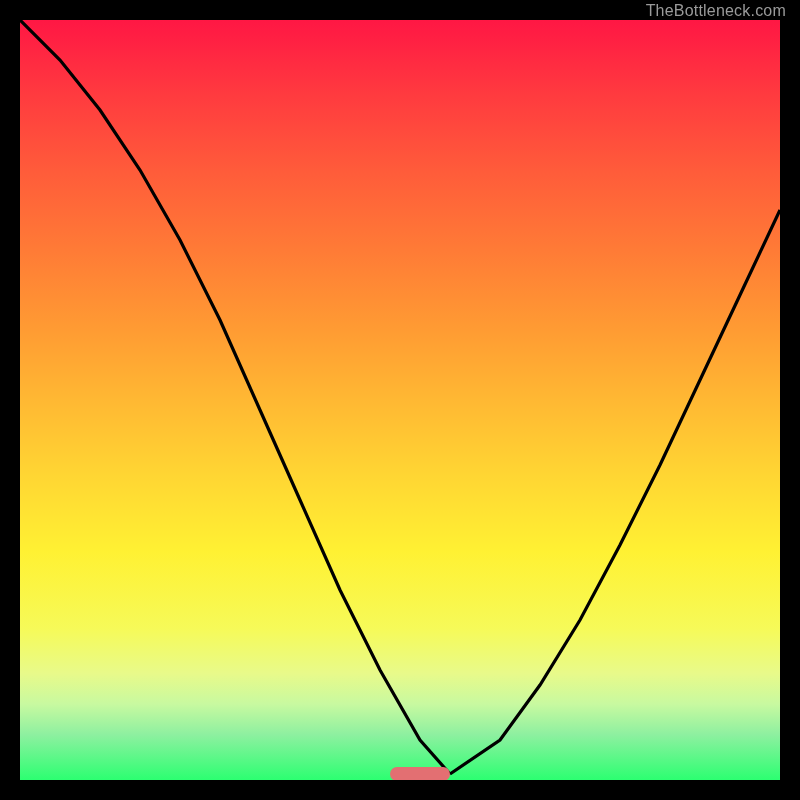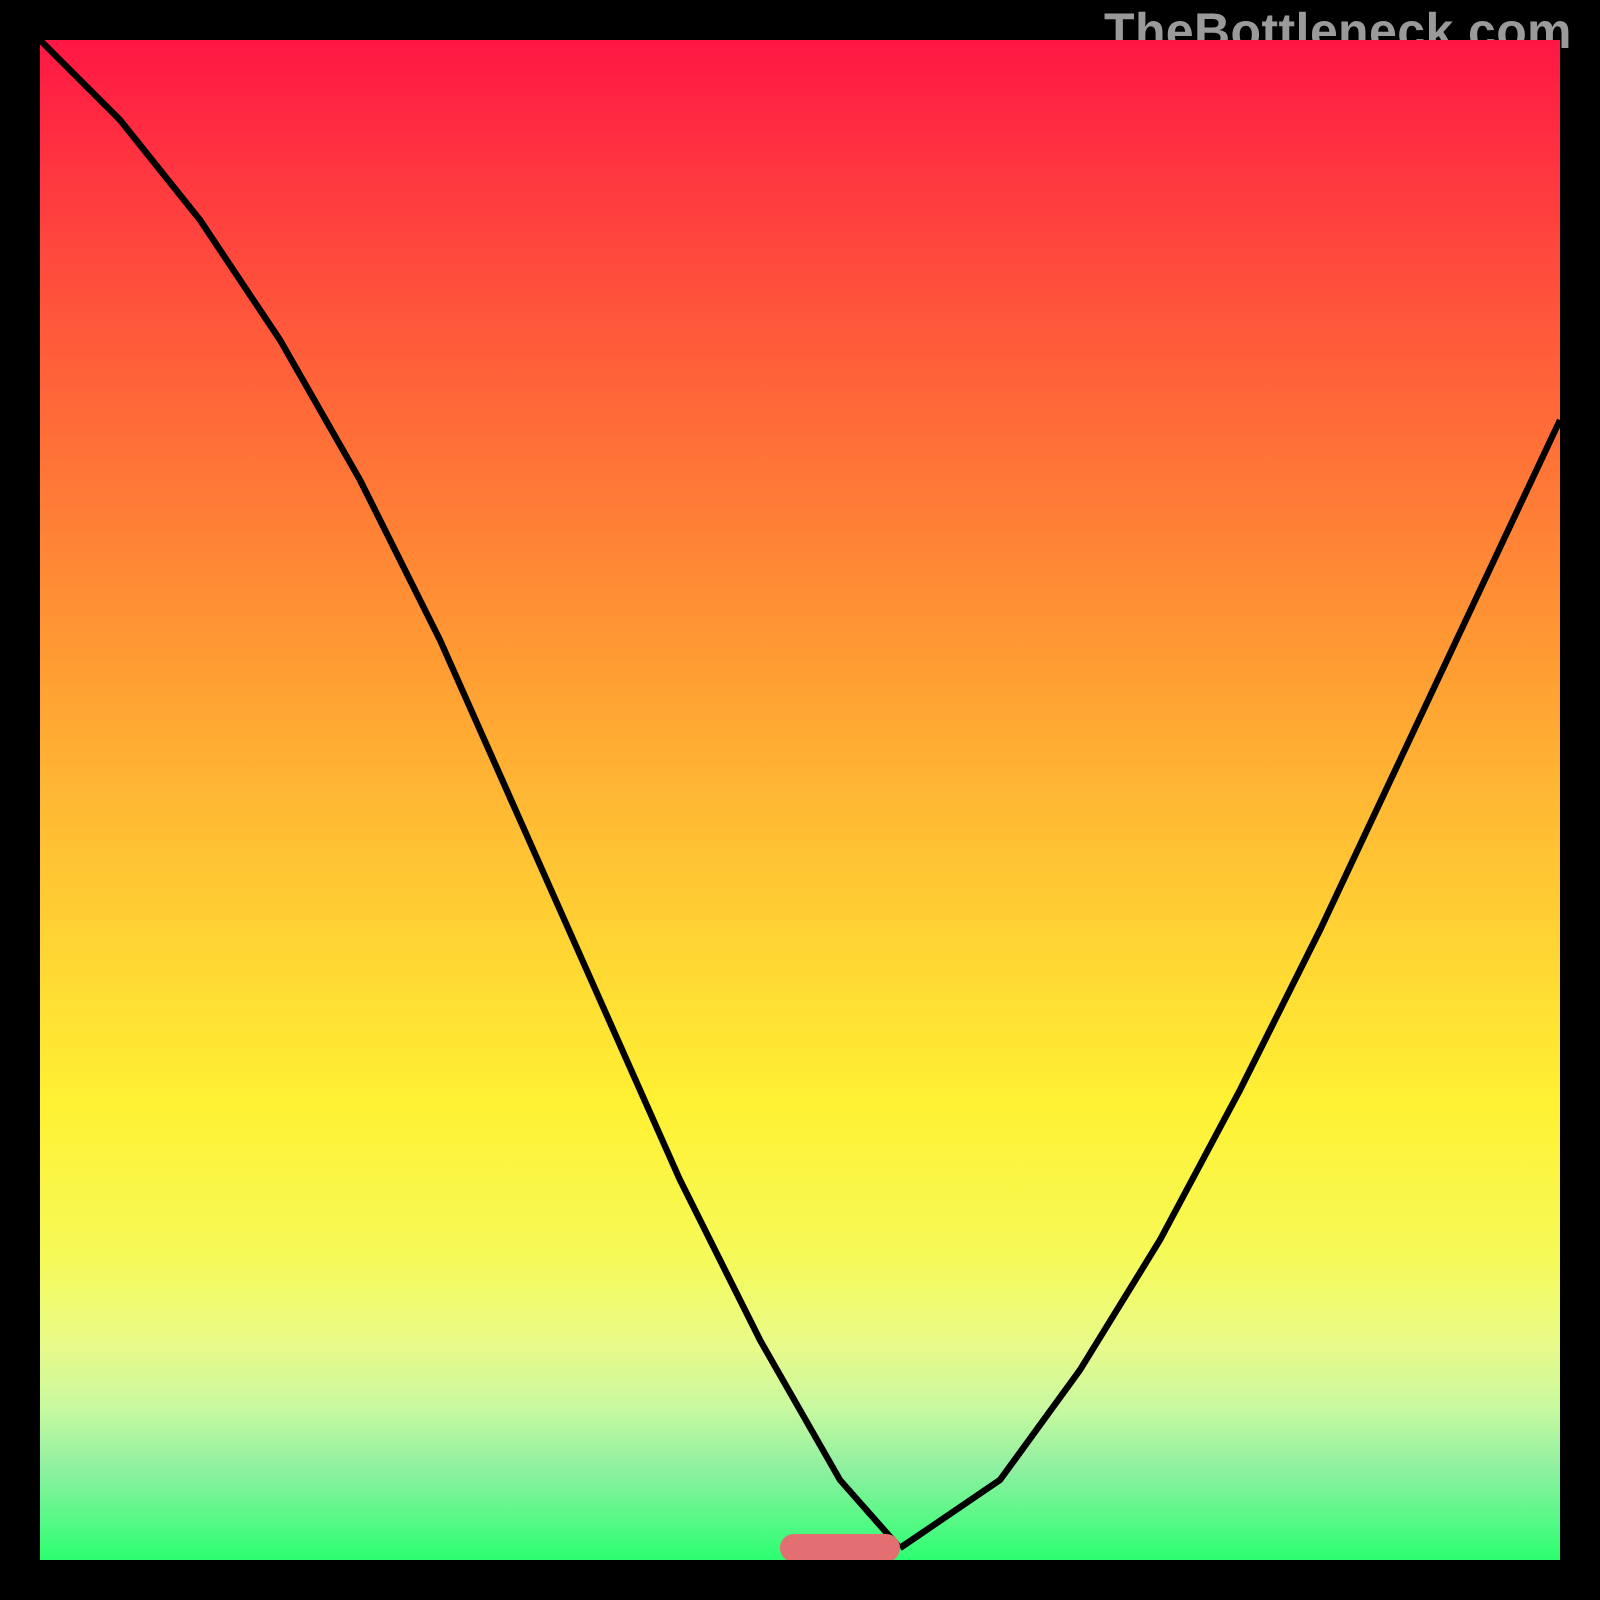--- a/index.html
+++ b/index.html
@@ -53,23 +53,22 @@
     height: 14px;
     width: 60px;
     border-radius: 7px;
     background: #e36f72;
   }
   .attribution {
     position: absolute;
     top: 2px;
     right: 14px;
     color: #9a9a9a;
-    font-size: 25px;
+    font-size: 16px;
     letter-spacing: 0.2px;
-    font-weight: bold;
   }
 </style>
 </head>
 <body>
 
 <div class="frame">
   <div class="attribution">TheBottleneck.com</div>
 
   <div class="plot">
     <svg class="curve" viewBox="0 0 760 760" preserveAspectRatio="none">

